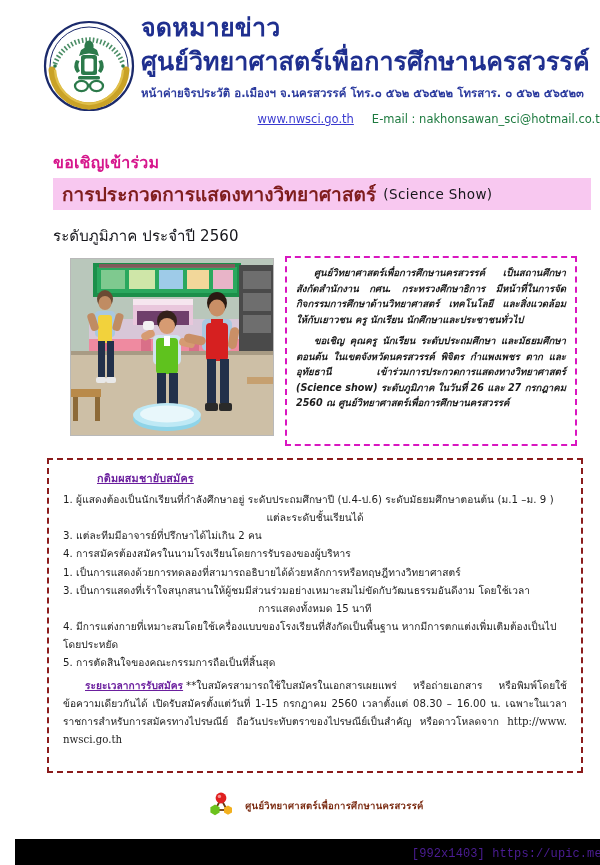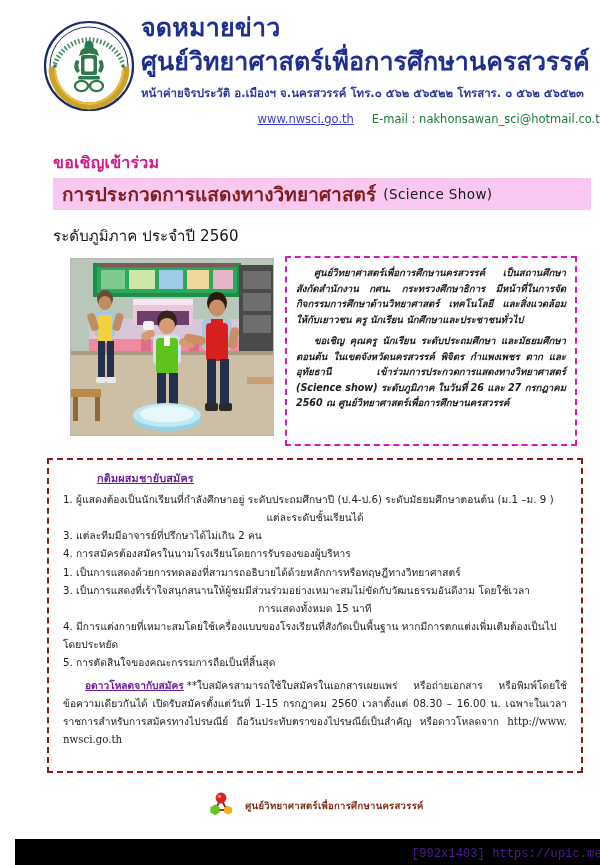--- a/index.html
+++ b/index.html
@@ -378,21 +378,21 @@
     <p class="rule-line cont">แต่ละระดับชั้นเรียนได้</p>
     <p class="rule-line">3. แต่ละทีมมีอาจารย์ที่ปรึกษาได้ไม่เกิน 2 คน</p>
     <p class="rule-line">4. การสมัครต้องสมัครในนามโรงเรียนโดยการรับรองของผู้บริหาร</p>
 
     <p class="rule-line">1. เป็นการแสดงด้วยการทดลองที่สามารถอธิบายได้ด้วยหลักการหรือทฤษฎีทางวิทยาศาสตร์</p>
     <p class="rule-line">3. เป็นการแสดงที่เร้าใจสนุกสนานให้ผู้ชมมีส่วนร่วมอย่างเหมาะสมไม่ขัดกับวัฒนธรรมอันดีงาม โดยใช้เวลา</p>
     <p class="rule-line cont">การแสดงทั้งหมด 15 นาที</p>
     <p class="rule-line">4. มีการแต่งกายที่เหมาะสมโดยใช้เครื่องแบบของโรงเรียนที่สังกัดเป็นพื้นฐาน หากมีการตกแต่งเพิ่มเติมต้องเป็นไปโดยประหยัด</p>
     <p class="rule-line">5. การตัดสินใจของคณะกรรมการถือเป็นที่สิ้นสุด</p>
 
-    <p class="period"><span class="lbl">อดาวโหลดจากับสมัคร</span><span>**ใบสมัครสามารถใช้ใบสมัครในเอกสารเผยแพร่ หรือถ่ายเอกสาร หรือพิมพ์โดยใช้ข้อความเดียวกันได้ เปิดรับสมัครตั้งแต่วันที่ 1-15 กรกฎาคม 2560 เวลาตั้งแต่ 08.30 – 16.00 น. เฉพาะในเวลา ราชการสำหรับการสมัครทางไปรษณีย์ ถือวันประทับตราของไปรษณีย์เป็นสำคัญ หรือดาวโหลดจาก </span><span class="url">http://www. nwsci.go.th</span></p>
+    <p class="period"><span class="lbl">ระยะเวลาการรับสมัคร</span><span>**ใบสมัครสามารถใช้ใบสมัครในเอกสารเผยแพร่ หรือถ่ายเอกสาร หรือพิมพ์โดยใช้ข้อความเดียวกันได้ เปิดรับสมัครตั้งแต่วันที่ 1-15 กรกฎาคม 2560 เวลาตั้งแต่ 08.30 – 16.00 น. เฉพาะในเวลา ราชการสำหรับการสมัครทางไปรษณีย์ ถือวันประทับตราของไปรษณีย์เป็นสำคัญ หรือดาวโหลดจาก </span><span class="url">http://www. nwsci.go.th</span></p>
   </div>
 
   <div class="footer">
     <span class="footer-logo">
       <svg width="30" height="30" viewBox="0 0 30 30">
         <line x1="15" y1="9" x2="9" y2="20" stroke="#6b3a10" stroke-width="1.8"></line>
         <line x1="15" y1="9" x2="21" y2="20" stroke="#6b3a10" stroke-width="1.8"></line>
         <line x1="9" y1="20" x2="21" y2="20" stroke="#6b3a10" stroke-width="1.8"></line>
         <circle cx="15" cy="8" r="5.4" fill="#e02020"></circle>
         <circle cx="13.4" cy="6.4" r="1.7" fill="#f59090"></circle>

